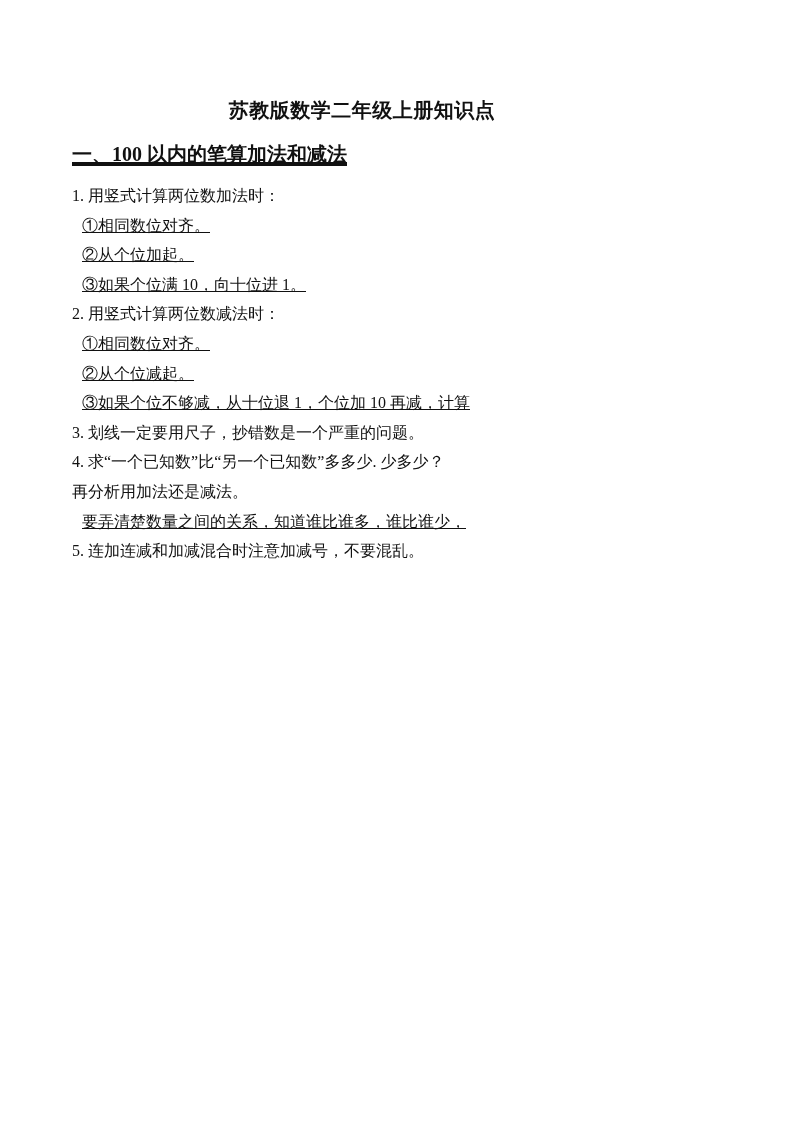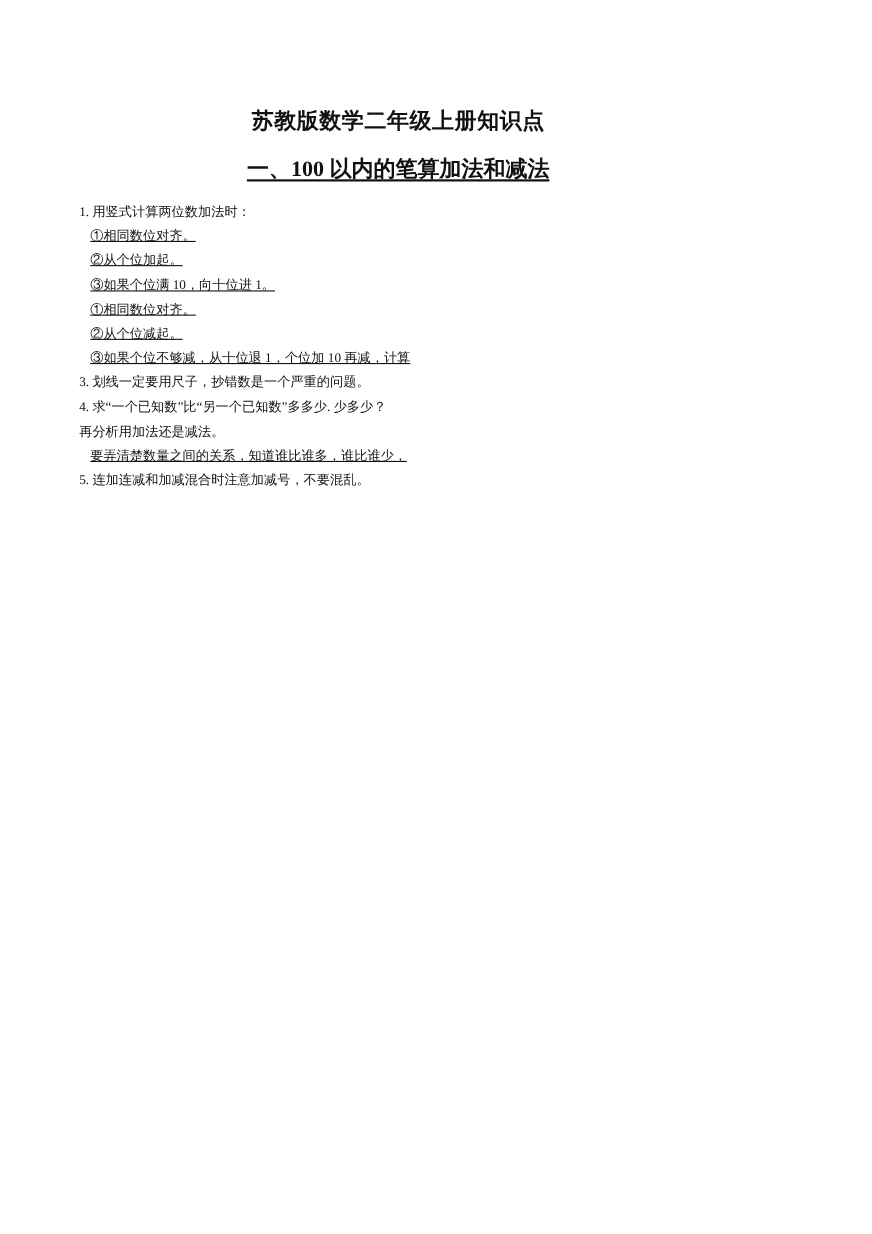--- a/index.html
+++ b/index.html
@@ -23,32 +23,32 @@
   }
   .doc-title {
     text-align: center;
     font-size: 20px;
     font-weight: bold;
     letter-spacing: 0.5px;
     margin: 0 0 14px 0;
     line-height: 1.5;
   }
   .section-heading {
-    text-align: center;
     font-size: 20px;
     font-weight: bold;
     margin: 0 0 12px 0;
     line-height: 1.5;
+    text-decoration: underline;
   }
   .section-heading .underlined {
     text-decoration: underline;
     text-underline-offset: 3px;
   }
   .body-line {
-    font-size: 12px;
+    font-size: 16px;
     line-height: 1.85;
     margin: 0;
     text-align: left;
     white-space: pre-wrap;
   }
   .indent-1 {
     padding-left: 10px;
     text-decoration: underline;
   }
   .indent-2 {
@@ -67,20 +67,21 @@
 
   <h2 class="section-heading">
     <span class="underlined">一、100 以内的笔算加法和减法</span>
   </h2>
 
   <div class="block">
     <p class="body-line indent-2">1. 用竖式计算两位数加法时：</p>
     <p class="body-line indent-1">①相同数位对齐。</p>
     <p class="body-line indent-1">②从个位加起。</p>
     <p class="body-line indent-1">③如果个位满 10，向十位进 1。</p>
+    <p class="body-line indent-2">2. 用竖式计算两位数减法时：</p>
     <p class="body-line indent-1">①相同数位对齐。</p>
     <p class="body-line indent-1">②从个位减起。</p>
     <p class="body-line indent-1">③如果个位不够减，从十位退 1，个位加 10 再减，计算</p>
     <p class="body-line indent-2">3. 划线一定要用尺子，抄错数是一个严重的问题。</p>
     <p class="body-line indent-2">4. 求“一个已知数”比“另一个已知数”多多少. 少多少？</p>
     <p class="body-line indent-2">再分析用加法还是减法。</p>
     <p class="body-line indent-1">要弄清楚数量之间的关系，知道谁比谁多，谁比谁少，</p>
     <p class="body-line indent-2">5. 连加连减和加减混合时注意加减号，不要混乱。</p>
   </div>
 

